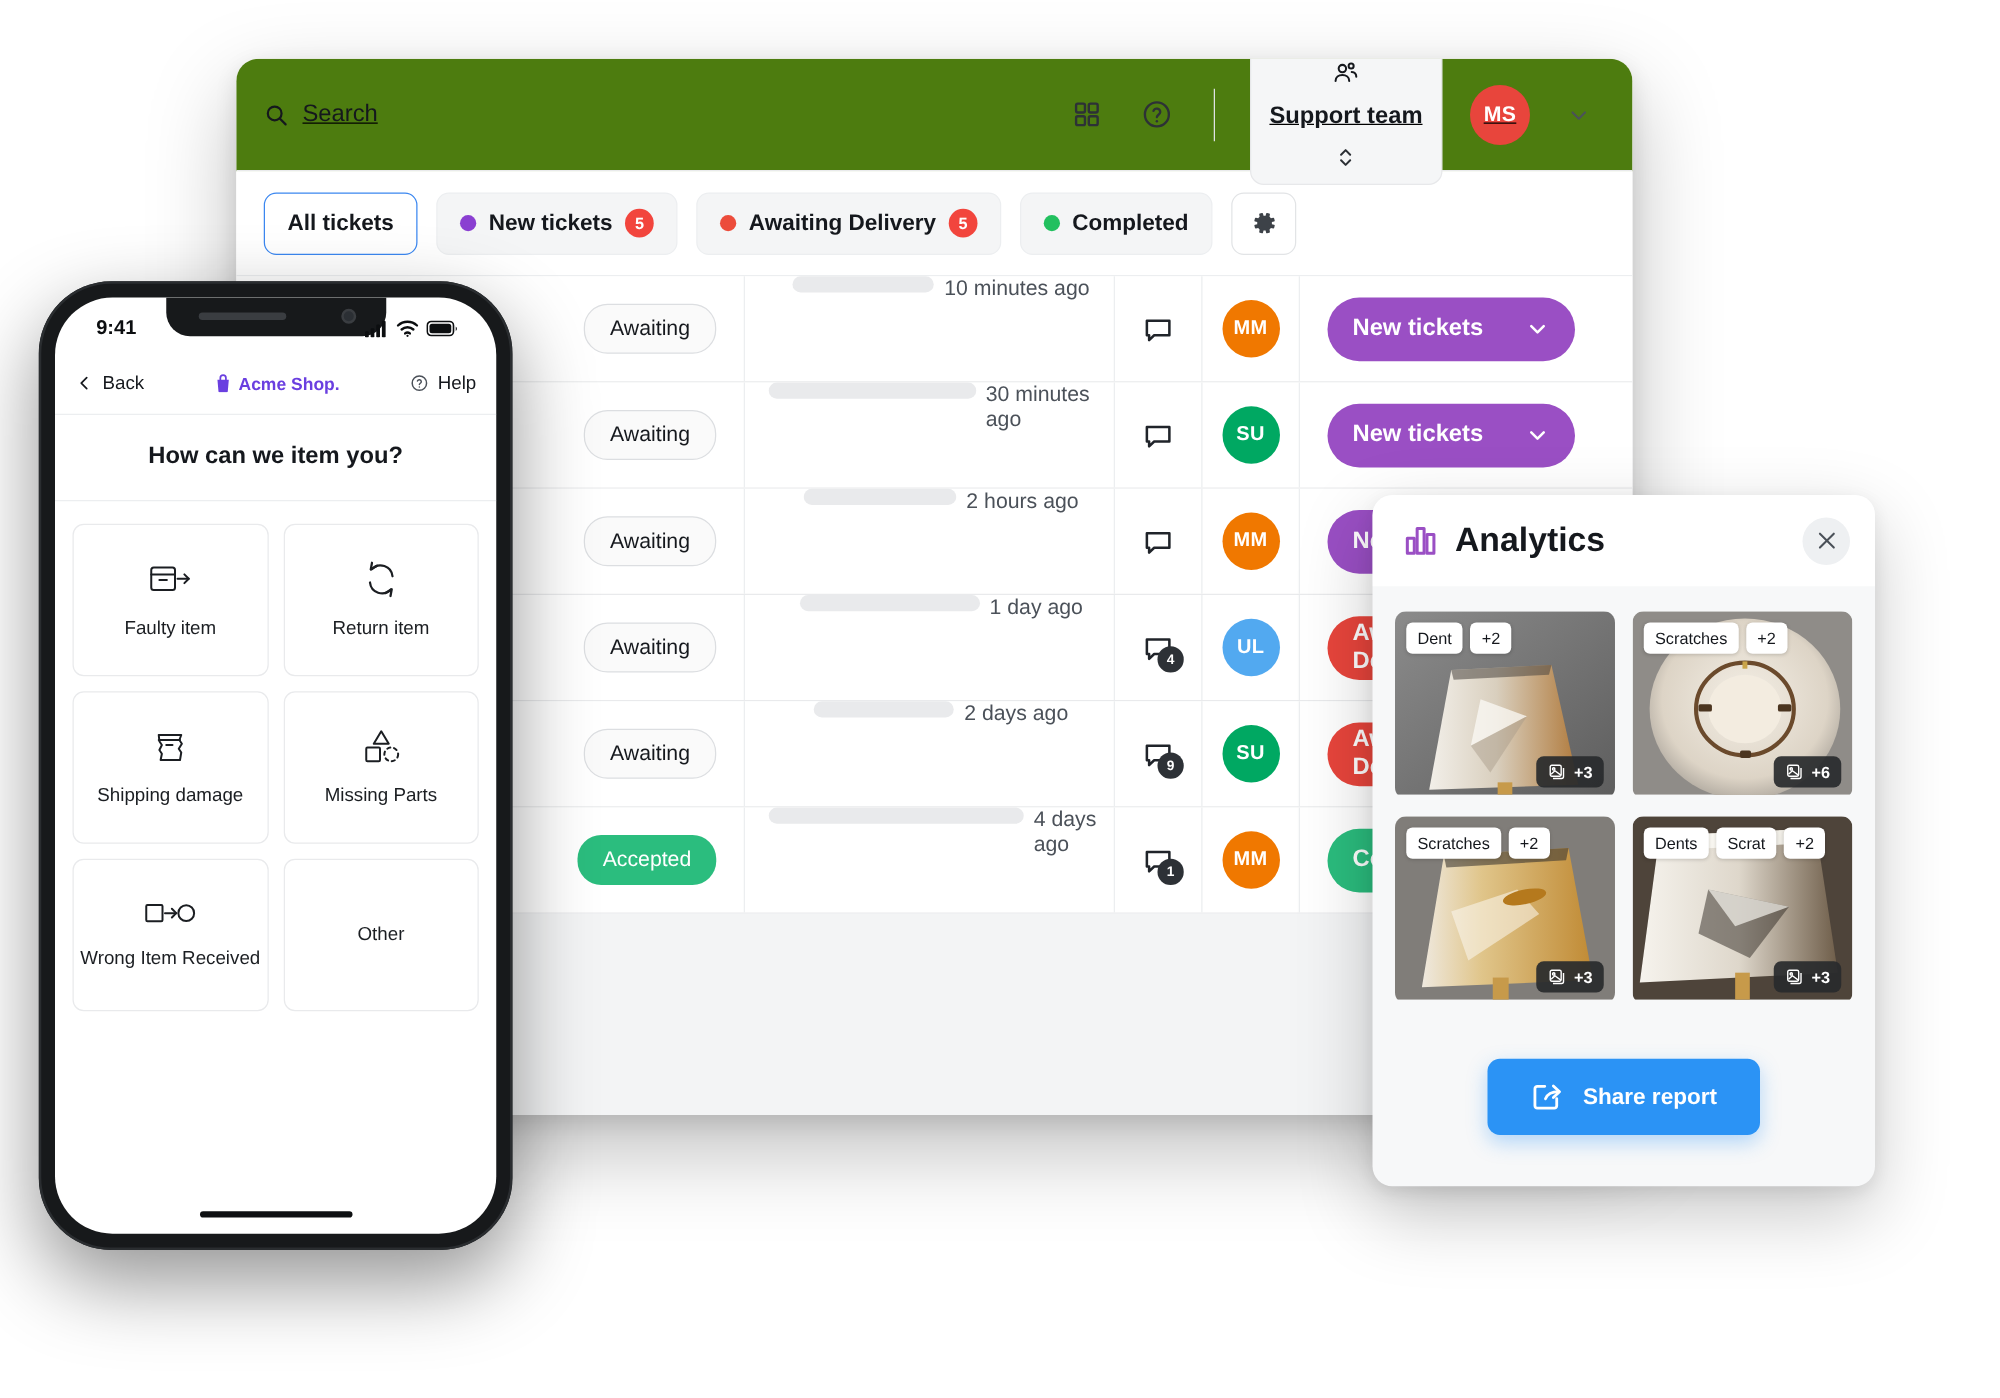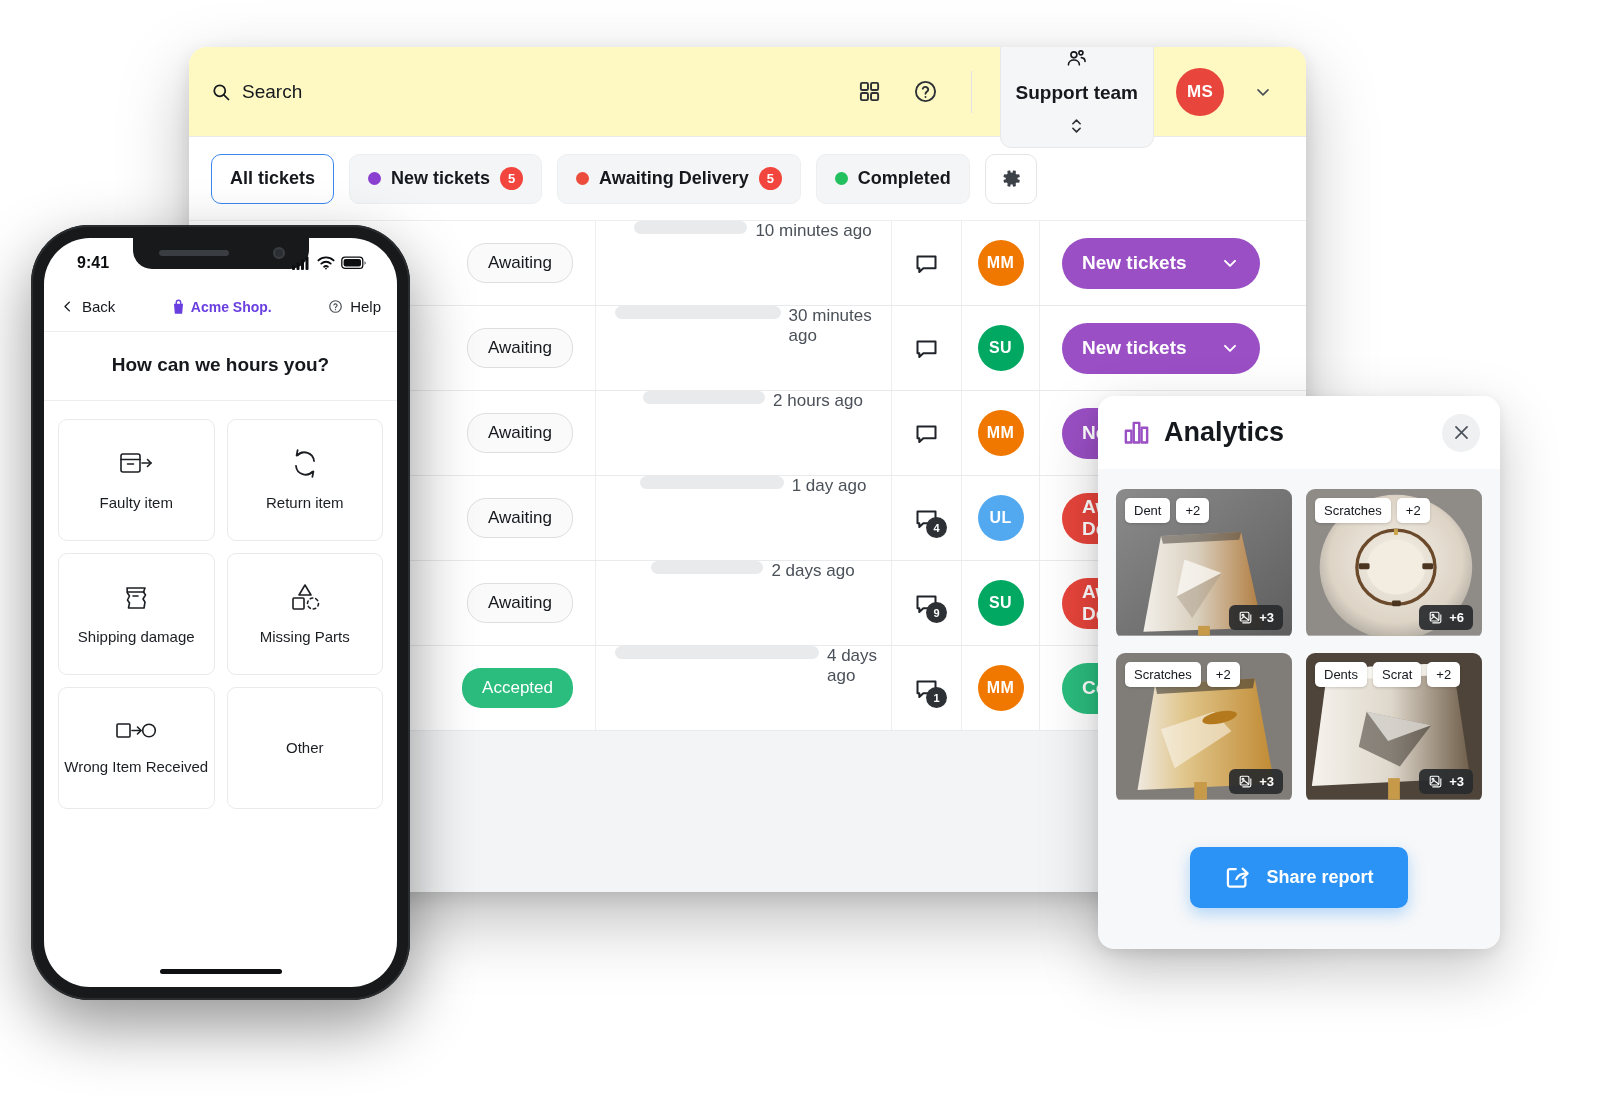--- a/index.html
+++ b/index.html
@@ -19,21 +19,22 @@
     background: #ffffff;
     border-radius: 18px;
     box-shadow: 0 28px 70px rgba(0,0,0,0.26), 0 6px 18px rgba(0,0,0,0.10);
     overflow: hidden;
   }
   .topbar {
     height: 90px;
     display: flex; align-items: center;
     padding: 0 26px 0 22px;
     border-bottom: 1px solid #e9eaec;
-    background: #fef9c3;
+    background: #4d7c0f;
+    text-decoration: underline;
   }
   .search-box { display: flex; align-items: center; gap: 11px; flex: 1; }
   .search-box .lbl { font-size: 19px; color: #15181d; }
   .icon-svg { display: block; }
   .topbar-actions { display: flex; align-items: center; gap: 22px; }
   .icon-btn { width: 34px; height: 34px; display: flex; align-items: center; justify-content: center; cursor: pointer; }
   .vdivider { width: 1px; height: 42px; background: #dfe1e4; margin: 0 6px; }
   .team-select {
     display: flex; align-items: center; gap: 12px;
     background: #f5f6f7; border: 1px solid #e7e8ea;
@@ -556,21 +557,21 @@
             <svg class="icon-svg" width="15" height="15" viewBox="0 0 24 24" fill="none" stroke="#4b5159" stroke-width="1.9" stroke-linecap="round">
               <circle cx="12" cy="12" r="9.2"></circle>
                 <path d="M9.5 9.4a2.6 2.6 0 0 1 5 .8c0 1.7-2.5 2.2-2.5 3.7"></path>
               <circle cx="12" cy="17" r="1" fill="#4b5159" stroke="none"></circle>
             </svg>
           </span>
           <span>Help</span>
         </div>
       </div>
 
-      <div class="ph-title">How can we hours you?</div>
+      <div class="ph-title">How can we item you?</div>
 
       <div class="ph-grid">
 
         <div class="opt-card">
           <span>
             <svg class="icon-svg" width="42" height="33" viewBox="0 0 42 33" fill="none" stroke="#1b1e22" stroke-width="1.6" stroke-linecap="round" stroke-linejoin="round">
               <rect x="6" y="7" width="19" height="18" rx="2"></rect>
                 <line x1="6" y1="12.5" x2="25" y2="12.5"></line>
               <line x1="12.5" y1="17" x2="18.5" y2="17"></line>
               <line x1="27" y1="16" x2="36" y2="16"></line>

